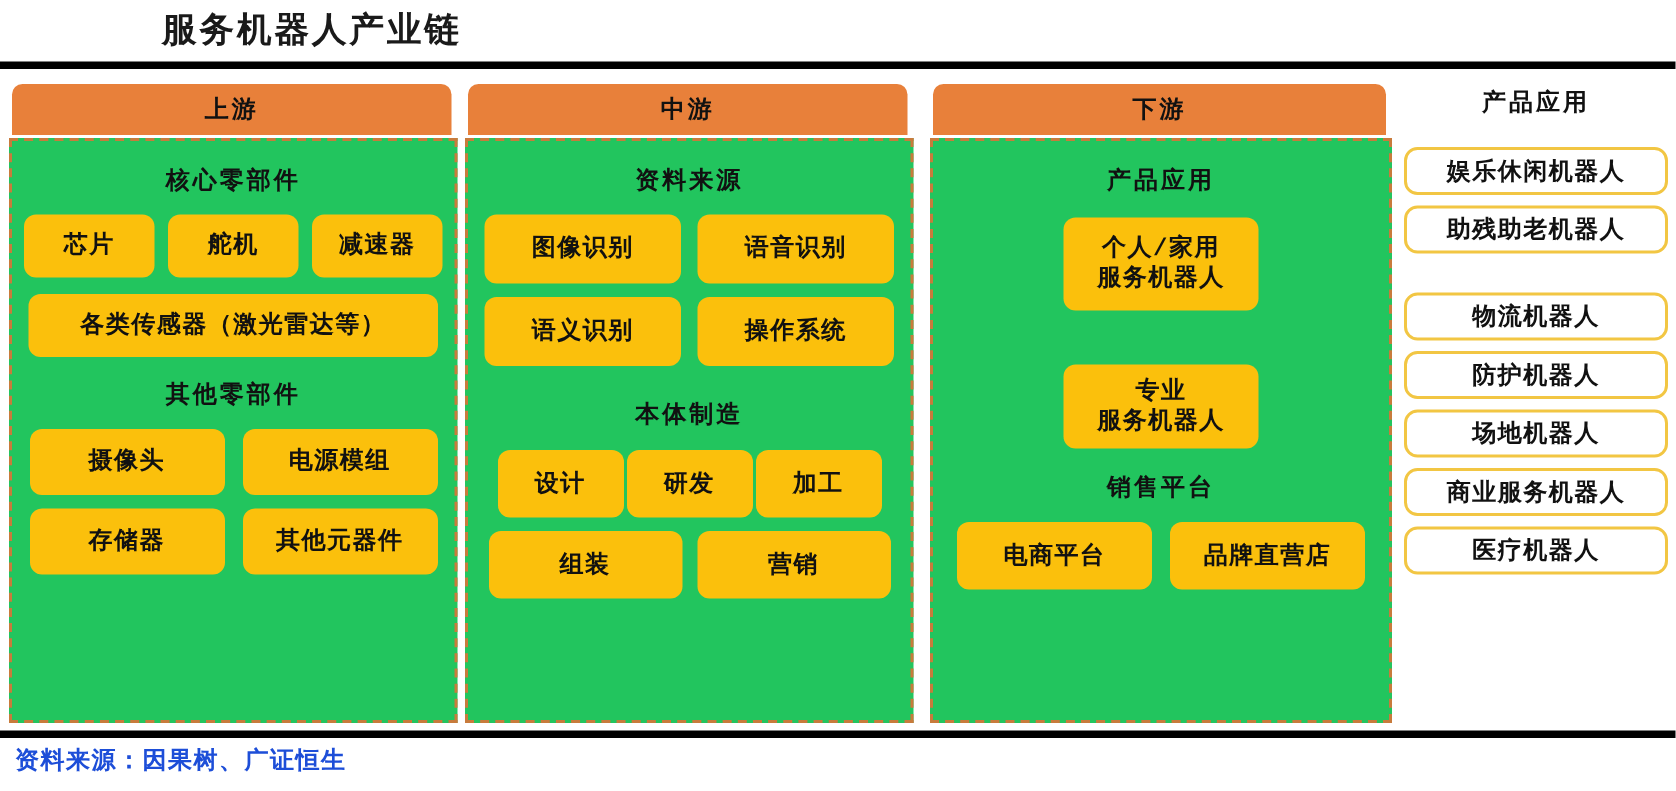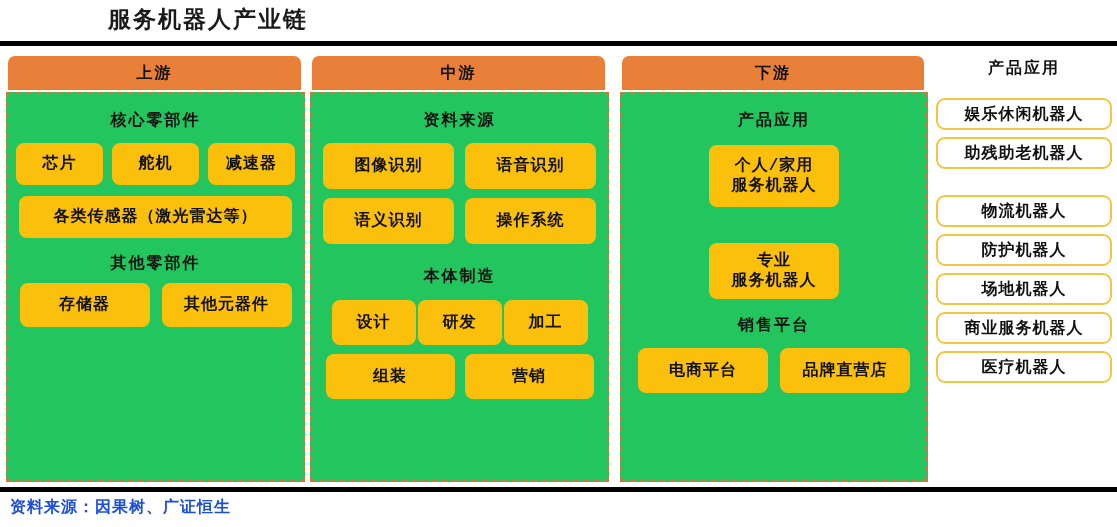--- a/index.html
+++ b/index.html
@@ -151,20 +151,24 @@
       <div class="chip">舵机</div>
       <div class="chip">减速器</div>
     </div>
 
     <div class="row u-r2">
       <div class="chip">各类传感器（激光雷达等）</div>
     </div>
 
     <div class="grp-title u-t2">其他零部件</div>
 
+    <div class="row u-r3">
+      <div class="chip">摄像头</div>
+      <div class="chip">电源模组</div>
+    </div>
 
     <div class="row u-r4">
       <div class="chip">存储器</div>
       <div class="chip">其他元器件</div>
     </div>
   </div>
 
   <div class="hdr hdr-mid">中游</div>
   <div class="colbox col-mid">
     <div class="grp-title m-t1">资料来源</div>

